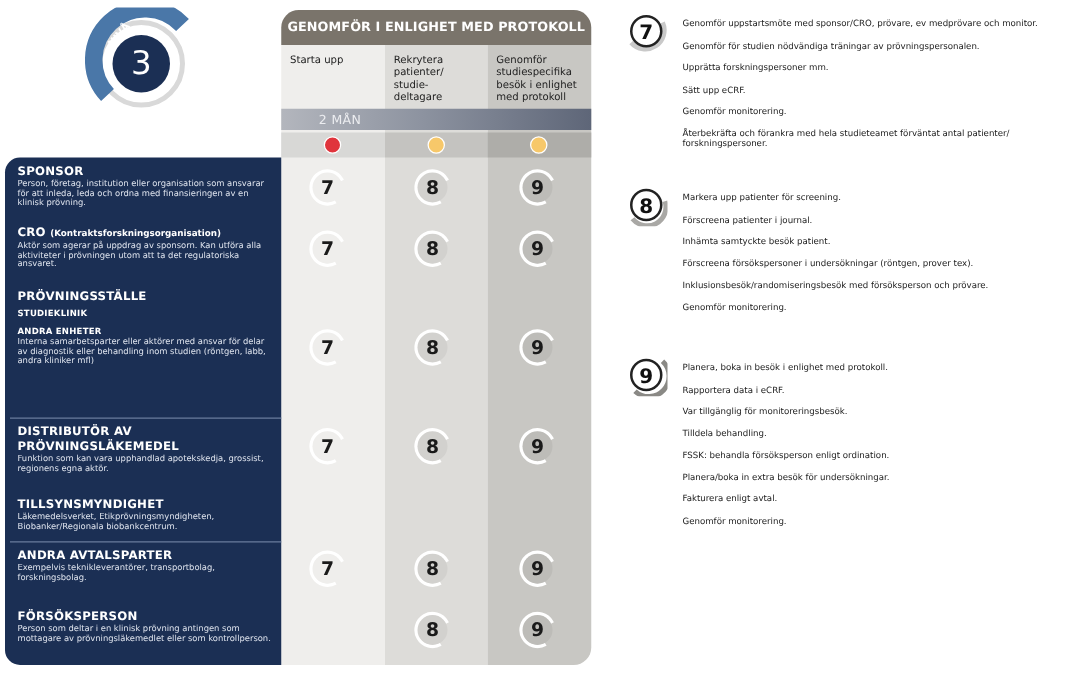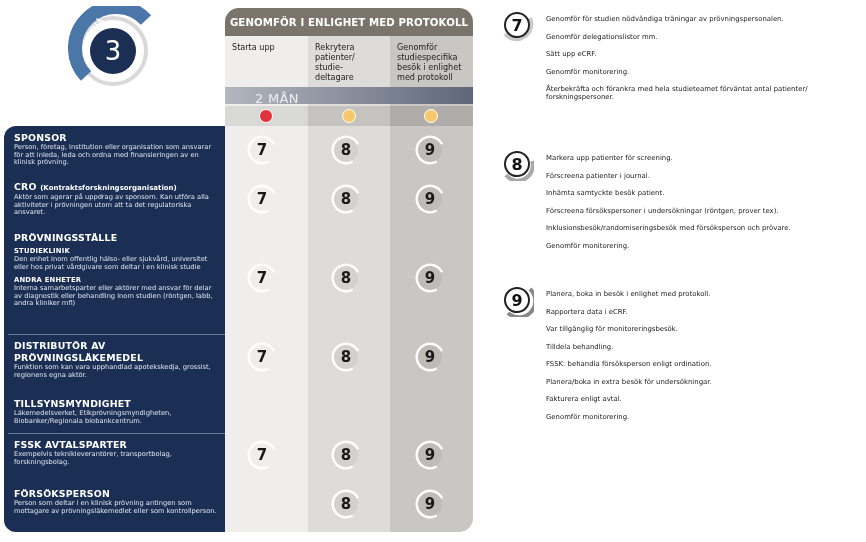--- a/index.html
+++ b/index.html
@@ -20,21 +20,21 @@
 
   .cols { position: absolute; left: 225px; top: 36px; width: 208px; height: 496px; }
   .col { position: absolute; top: 0; height: 496px; }
   .col-1 { left: 0; width: 83px; background: #efeeec; }
   .col-2 { left: 83px; width: 82px; background: #dddcd9; }
   .col-3 { left: 165px; width: 83px; background: #c8c7c3; border-radius: 0 0 14px 0; }
   .col-label { position: absolute; left: 7px; top: 6px; font-size: 8.1px; line-height: 10px; color: #222; }
 
   .duration { position: absolute; left: 225px; top: 87px; width: 248px; height: 17px;
     background: linear-gradient(90deg, #b3b6bd 0%, #8d93a0 45%, #5e6678 100%); }
-  .duration span { position: absolute; left: 30px; top: 4px; font-size: 13px; color: #ecedf0; letter-spacing: 0.3px; }
+  .duration span { position: absolute; left: 30px; top: 4px; font-size: 10px; color: #ecedf0; letter-spacing: 0.3px; }
 
   .status-row { position: absolute; left: 225px; top: 106px; width: 248px; height: 20px; }
   .status-cell { position: absolute; top: 0; height: 20px; }
   .status-cell.c1 { left: 0; width: 83px; background: #d8d8d6; }
   .status-cell.c2 { left: 83px; width: 82px; background: #c4c3c0; }
   .status-cell.c3 { left: 165px; width: 83px; background: #aeada9; }
   .dot { position: absolute; top: 3px; width: 14px; height: 14px; border-radius: 50%; border: 1.5px solid #fff; }
   .status-cell .dot { left: 34px; }
 
   
@@ -111,36 +111,35 @@
     <h3>SPONSOR</h3>
     <p>Person, företag, institution eller organisation som ansvarar för att inleda, leda och ordna med finansieringen av en klinisk prövning.</p>
   </div>
   <div class="role" style="top:55px">
     <h3><span>CRO</span> <small>(Kontraktsforskningsorganisation)</small></h3>
     <p>Aktör som agerar på uppdrag av sponsorn. Kan utföra alla aktiviteter i prövningen utom att ta det regulatoriska ansvaret.</p>
   </div>
   <div class="role" style="top:106px">
     <h3>PRÖVNINGSSTÄLLE</h3>
     <h4>STUDIEKLINIK</h4>
-    <p>Den enhet inom offentlig hälso- eller sjukvård, universitet eller hos privat vårdgivare som deltar i en klinisk studie</p>
     <h4 style="margin-top:5px">ANDRA ENHETER</h4>
     <p>Interna samarbetsparter eller aktörer med ansvar för delar av diagnostik eller behandling inom studien (röntgen, labb, andra kliniker mfl)</p>
   </div>
   <div class="divider" style="top:208px"></div>
   <div class="role" style="top:214px">
     <h3>DISTRIBUTÖR AV PRÖVNINGSLÄKEMEDEL</h3>
     <p>Funktion som kan vara upphandlad apotekskedja, grossist, regionens egna aktör.</p>
   </div>
   <div class="role" style="top:272px">
     <h3>TILLSYNSMYNDIGHET</h3>
     <p>Läkemedelsverket, Etikprövningsmyndigheten, Biobanker/Regionala biobankcentrum.</p>
   </div>
   <div class="divider" style="top:307px"></div>
   <div class="role" style="top:313px">
-    <h3>FSSK AVTALSPARTER</h3>
+    <h3>ANDRA AVTALSPARTER</h3>
     <p>Exempelvis teknikleverantörer, transportbolag, forskningsbolag.</p>
   </div>
   <div class="role" style="top:362px">
     <h3>FÖRSÖKSPERSON</h3>
     <p>Person som deltar i en klinisk prövning antingen som mottagare av prövningsläkemedlet eller som kontrollperson.</p>
   </div>
 </div>
 
 <div id="badges">
     <div class="badge" style="left: 247px; top: 135px;">
@@ -249,22 +248,23 @@
 
 <div class="steps">
   <div class="step" style="top:0px">
     <div class="step-badge">
       <svg width="34" height="34" viewBox="0 0 34 34">
           <path d="M 5 26 A 15 15 0 0 0 30 10" fill="none" stroke="#c9c9c9" stroke-width="4"></path>
         </svg>
       <div class="core">7</div>
     </div>
     <ul id="list-0">
+        <li>Genomför uppstartsmöte med sponsor/CRO, prövare, ev medprövare och monitor.</li>
         <li>Genomför för studien nödvändiga träningar av prövningspersonalen.</li>
-        <li>Genomför delegationslistor mm.</li>
+        <li>Upprätta forskningspersoner mm.</li>
         <li>Sätt upp eCRF.</li>
         <li>Genomför monitorering.</li>
         <li>Återbekräfta och förankra med hela studieteamet förväntat antal patienter/ forskningspersoner.</li>
       </ul>
   </div>
   <div class="step" style="top:139px">
     <div class="step-badge">
       <svg width="34" height="34" viewBox="0 0 34 34">
           <path d="M 6 28 A 15 15 0 0 0 32 14" fill="none" stroke="#a9a8a5" stroke-width="4"></path>
         </svg>

